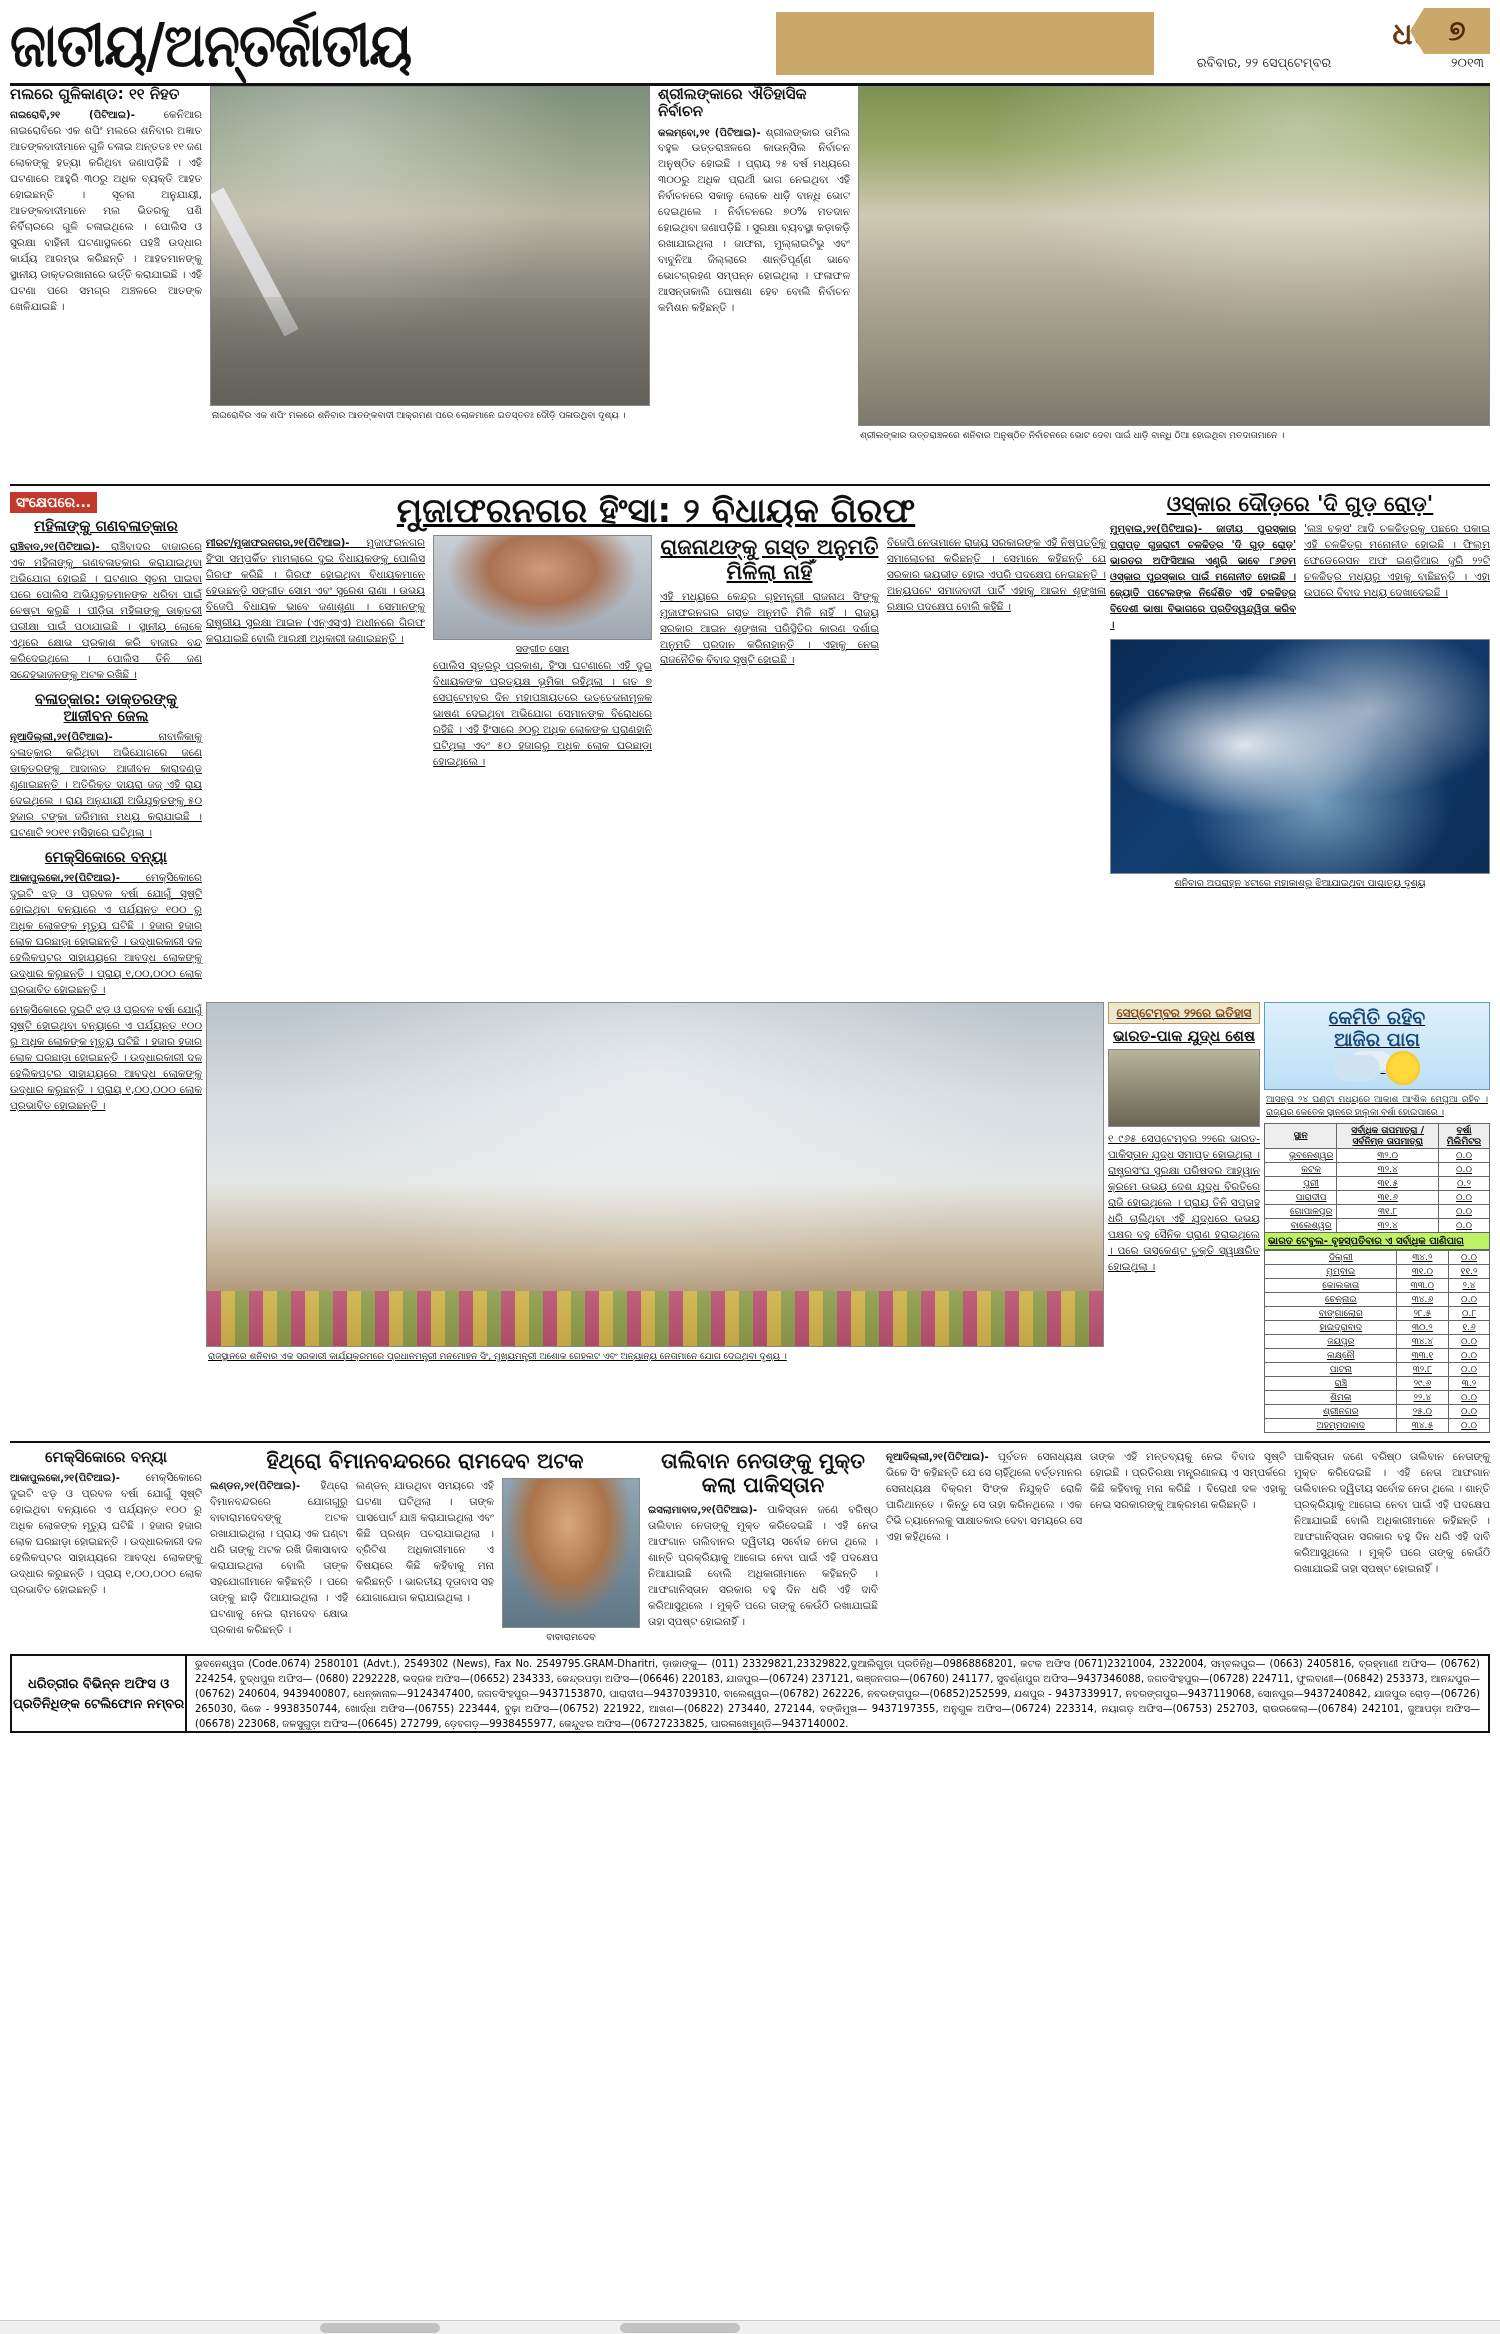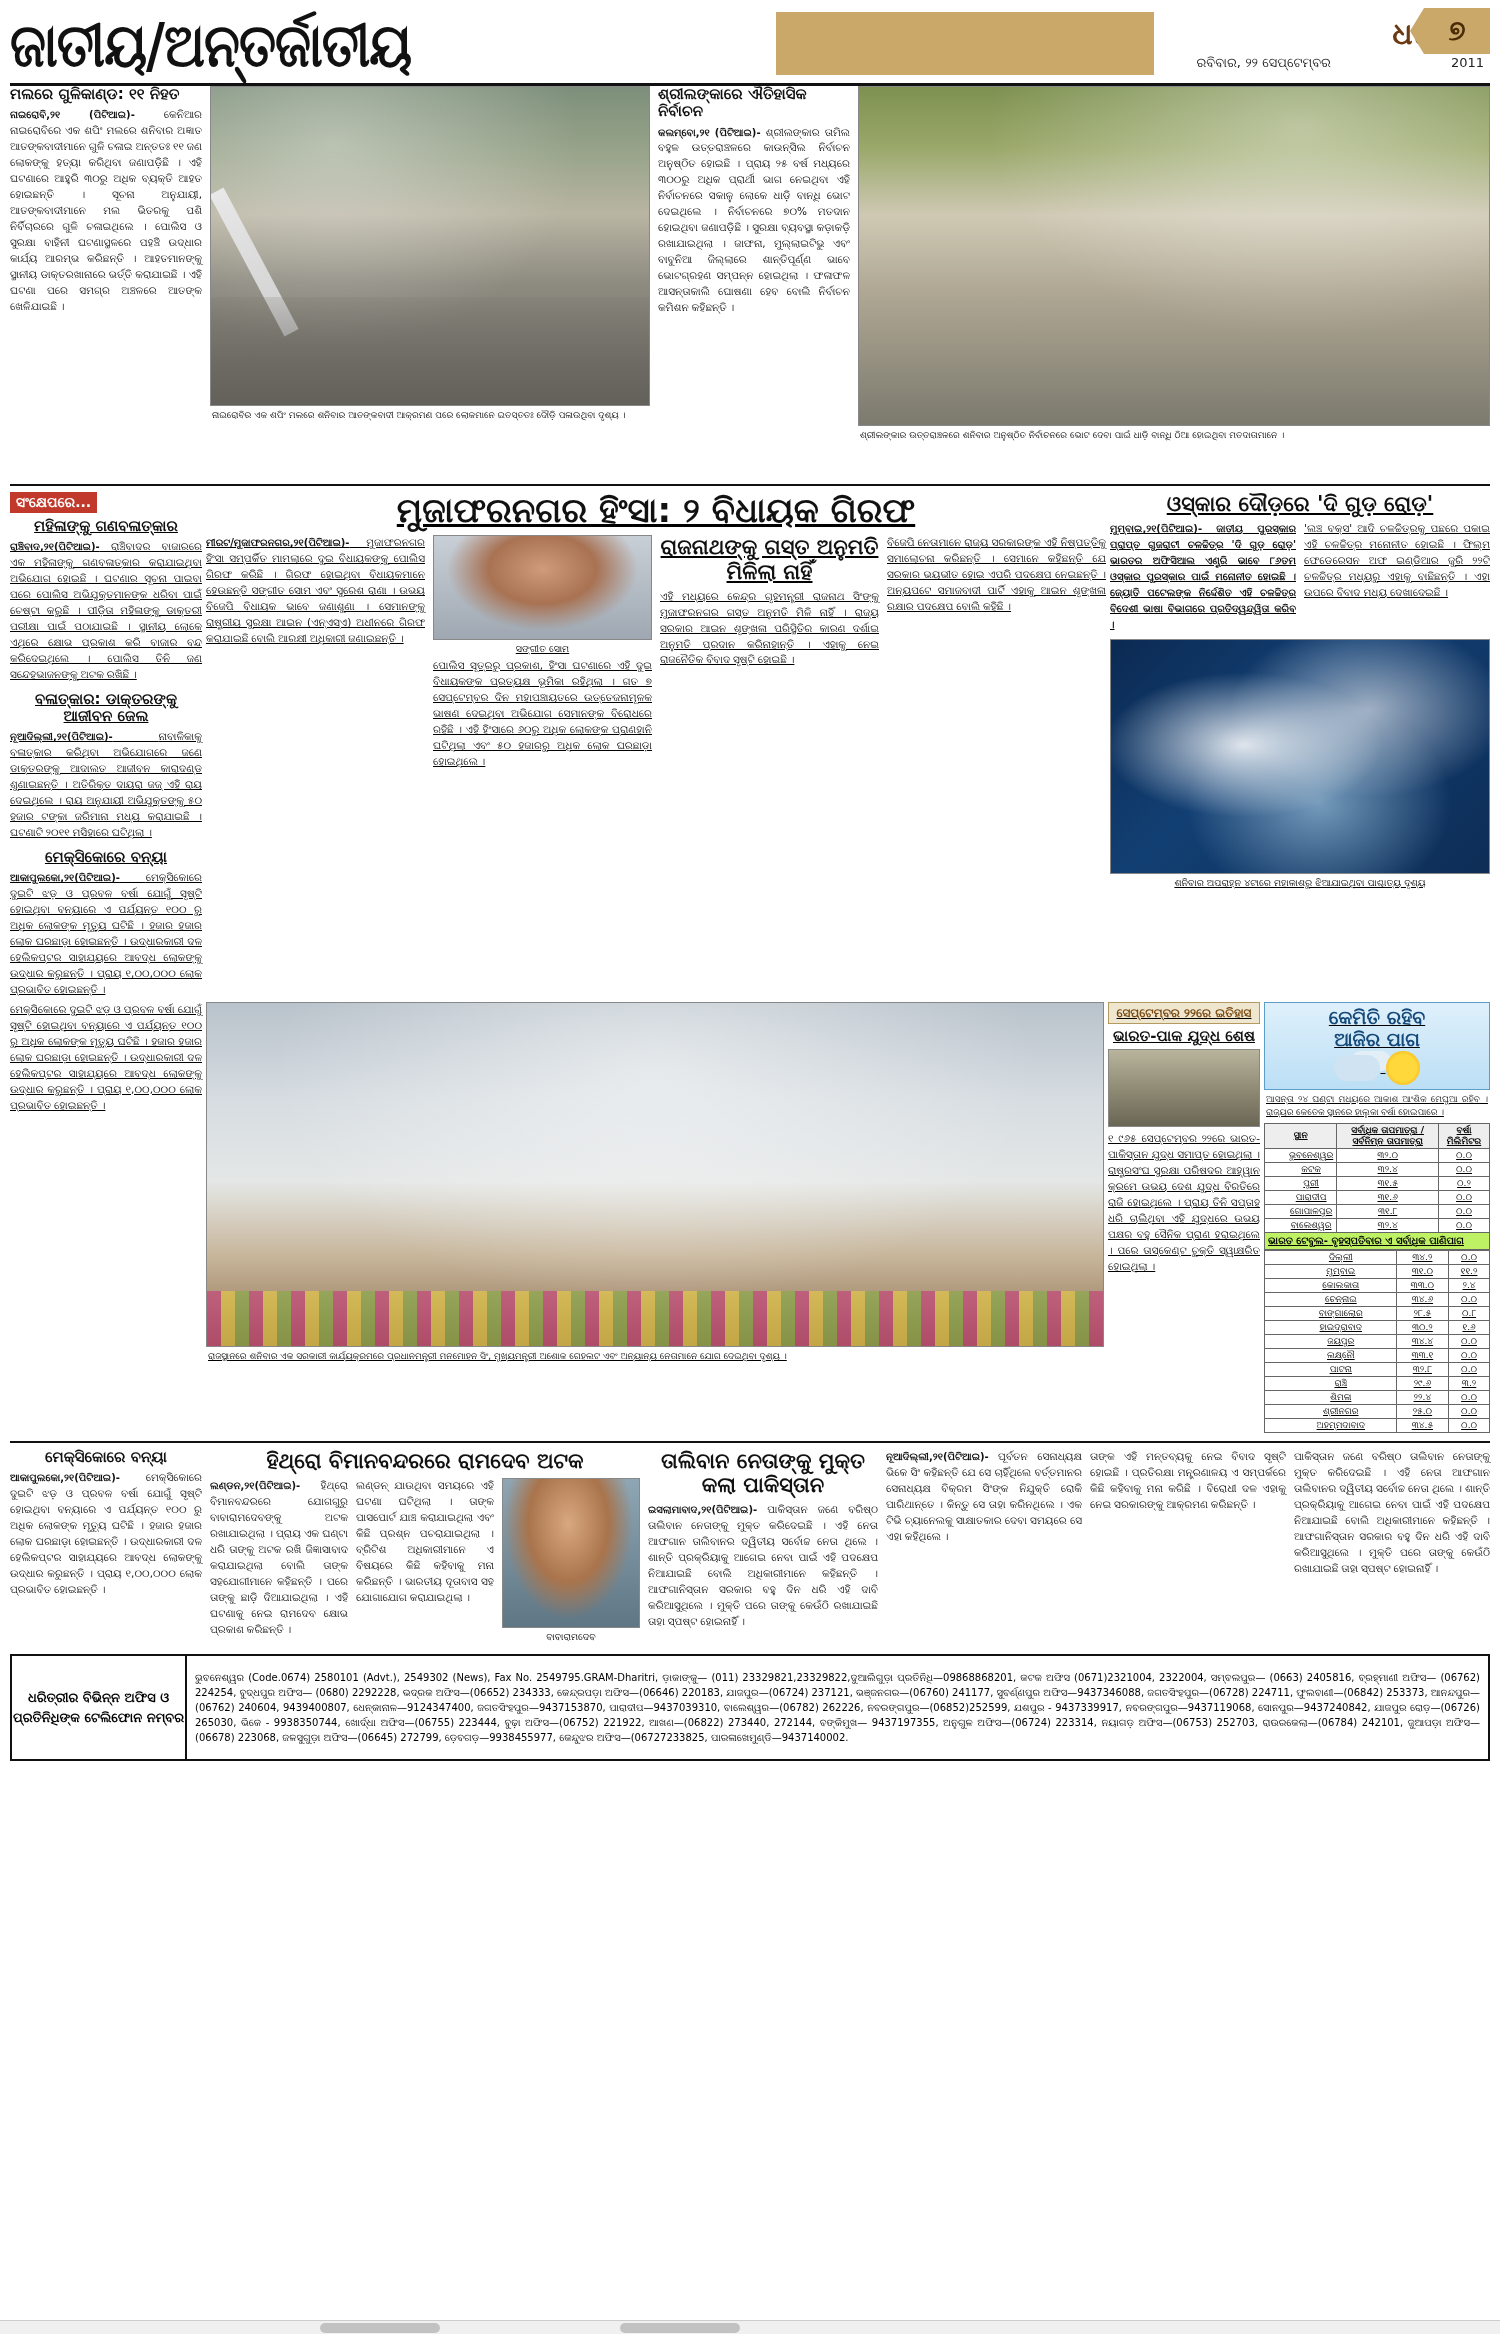--- a/index.html
+++ b/index.html
@@ -282,21 +282,21 @@
     border-right: 2px solid #111;
     padding: 0;
     text-align: center;
     font-size: 13px;
     font-weight: bold;
     line-height: 1.5;
     display: flex;
     align-items: center;
     justify-content: center;
   }
-  .footer-right { flex: 1; padding: 14px 8px; text-align: justify; }
+  .footer-right { flex: 1; padding: 0 8px; text-align: justify; }
 
   .scrollbar-bottom {
     position:absolute; left:0; bottom:0; width:100%; height:14px;
     background:#f0f0f0; border-top:1px solid #ccc;
   }
   .scroll-thumb { position:absolute; left:320px; top:2px; width:120px; height:10px; background:#c2c2c2; border-radius:5px;}
   .scroll-thumb2{ position:absolute; left:620px; top:2px; width:120px; height:10px; background:#c2c2c2; border-radius:5px;}
 
   .sun-ico { display:inline-block; width:34px; height:34px; border-radius:50%; background:radial-gradient(circle,#ffd83b 55%,#f0a000); vertical-align:middle;}
   .cloud-ico{ display:inline-block; width:46px; height:26px; border-radius:13px; background:#cfe3f2; box-shadow:14px -7px 0 -3px #e4eef7; vertical-align:middle;}
@@ -309,21 +309,21 @@
 
   <div class="masthead">
     <div class="masthead-left">
       <div class="masthead-title">ଜାତୀୟ/ଅନ୍ତର୍ଜାତୀୟ</div>
     </div>
     <div class="masthead-mid"></div>
     <div class="masthead-right">
       <div class="mh-brand">ଧରିତ୍ରୀ</div>
       <div class="mh-dateline">
         <span>ରବିବାର, ୨୨ ସେପ୍ଟେମ୍ବର</span>
-        <span>2011</span>
+        <span>୨୦୧୩</span>
       </div>
     </div>
     <div class="pagenum-box">୭</div>
   </div>
 
   <div class="top-sec">
 
     <div class="col-a">
       <div class="hl-s">ମଲରେ ଗୁଳିକାଣ୍ଡ: ୧୧ ନିହତ</div>
       <div class="od">

